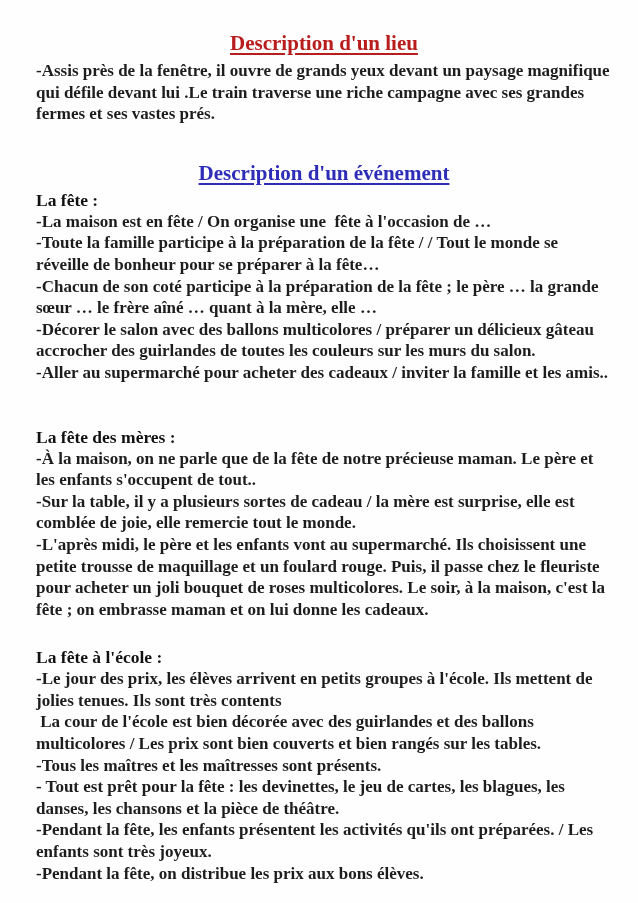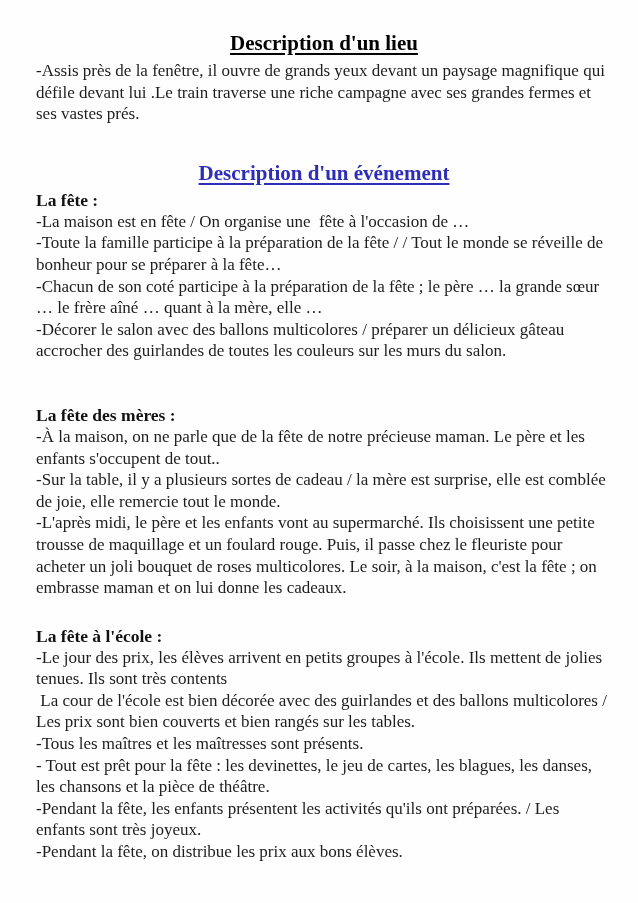--- a/index.html
+++ b/index.html
@@ -24,48 +24,50 @@
     line-height: 26px;
     text-decoration: underline;
     text-underline-offset: 3px;
   }
   .heading-evenement { margin-top: 35px; }
   .body-text {
     font-size: 17px;
     line-height: 21.6px;
     white-space: pre-wrap;
     color: #1d1d1d;
+    font-weight: bold;
   }
   .intro { margin-top: 4px; }
   .sub-title {
     font-weight: bold;
     font-size: 17.5px;
     line-height: 22px;
     color: #111111;
   }
   .sub-title-fete { margin-top: 3px; }
   .sub-title-meres { margin-top: 42px; }
   .sub-title-ecole { margin-top: 26px; }
 </style>
 </head>
 <body>
 
 <div class="page">
 
-  <h1 class="doc-heading heading-lieu" style="color: #000000;">Description d'un lieu</h1>
+  <h1 class="doc-heading heading-lieu" style="color: #b91c1c;">Description d'un lieu</h1>
 
   <p class="body-text intro">-Assis près de la fenêtre, il ouvre de grands yeux devant un paysage magnifique qui défile devant lui .Le train traverse une riche campagne avec ses grandes fermes et ses vastes prés.</p>
 
   <h1 class="doc-heading heading-evenement" style="color: rgb(45, 45, 184);">Description d'un événement</h1>
 
   <p class="sub-title sub-title-fete">La fête :</p>
   <p class="body-text">-La maison est en fête / On organise une  fête à l'occasion de …</p>
   <p class="body-text">-Toute la famille participe à la préparation de la fête / / Tout le monde se réveille de bonheur pour se préparer à la fête…</p>
   <p class="body-text">-Chacun de son coté participe à la préparation de la fête ; le père … la grande sœur … le frère aîné … quant à la mère, elle …</p>
   <p class="body-text">-Décorer le salon avec des ballons multicolores / préparer un délicieux gâteau accrocher des guirlandes de toutes les couleurs sur les murs du salon.</p>
+  <p class="body-text">-Aller au supermarché pour acheter des cadeaux / inviter la famille et les amis..</p>
 
   <p class="sub-title sub-title-meres">La fête des mères :</p>
   <p class="body-text">-À la maison, on ne parle que de la fête de notre précieuse maman. Le père et les enfants s'occupent de tout..</p>
   <p class="body-text">-Sur la table, il y a plusieurs sortes de cadeau / la mère est surprise, elle est comblée de joie, elle remercie tout le monde.</p>
   <p class="body-text">-L'après midi, le père et les enfants vont au supermarché. Ils choisissent une petite trousse de maquillage et un foulard rouge. Puis, il passe chez le fleuriste pour acheter un joli bouquet de roses multicolores. Le soir, à la maison, c'est la fête ; on embrasse maman et on lui donne les cadeaux.</p>
 
   <p class="sub-title sub-title-ecole">La fête à l'école :</p>
   <p class="body-text">-Le jour des prix, les élèves arrivent en petits groupes à l'école. Ils mettent de jolies tenues. Ils sont très contents</p>
   <p class="body-text"> La cour de l'école est bien décorée avec des guirlandes et des ballons multicolores / Les prix sont bien couverts et bien rangés sur les tables.</p>
   <p class="body-text">-Tous les maîtres et les maîtresses sont présents.</p>

